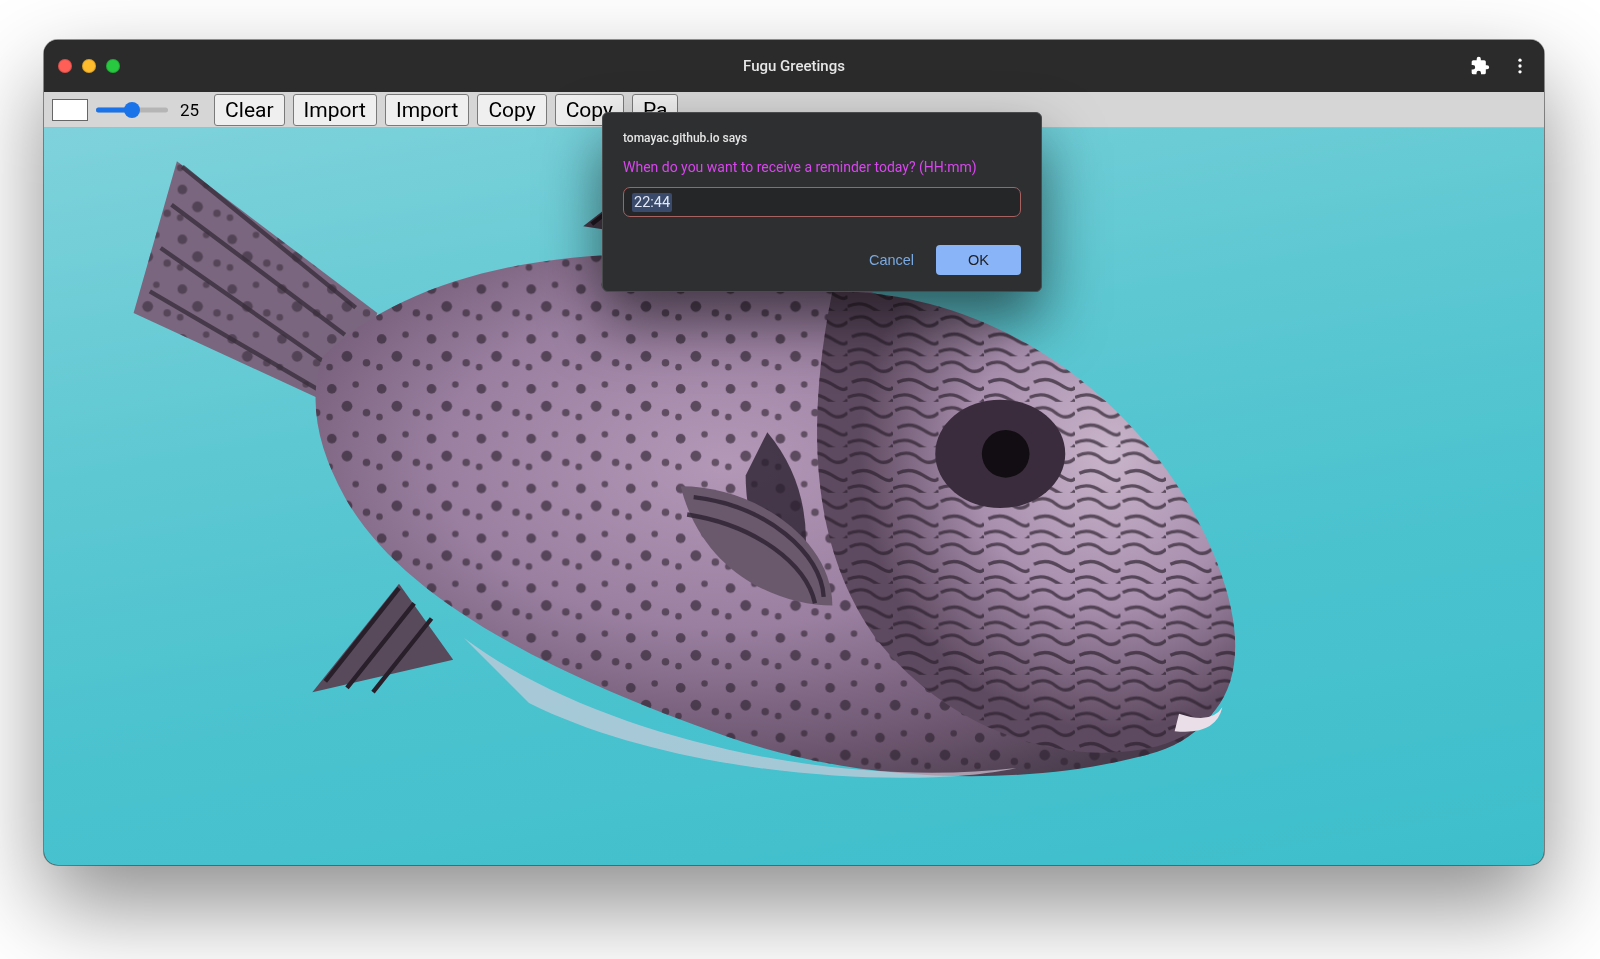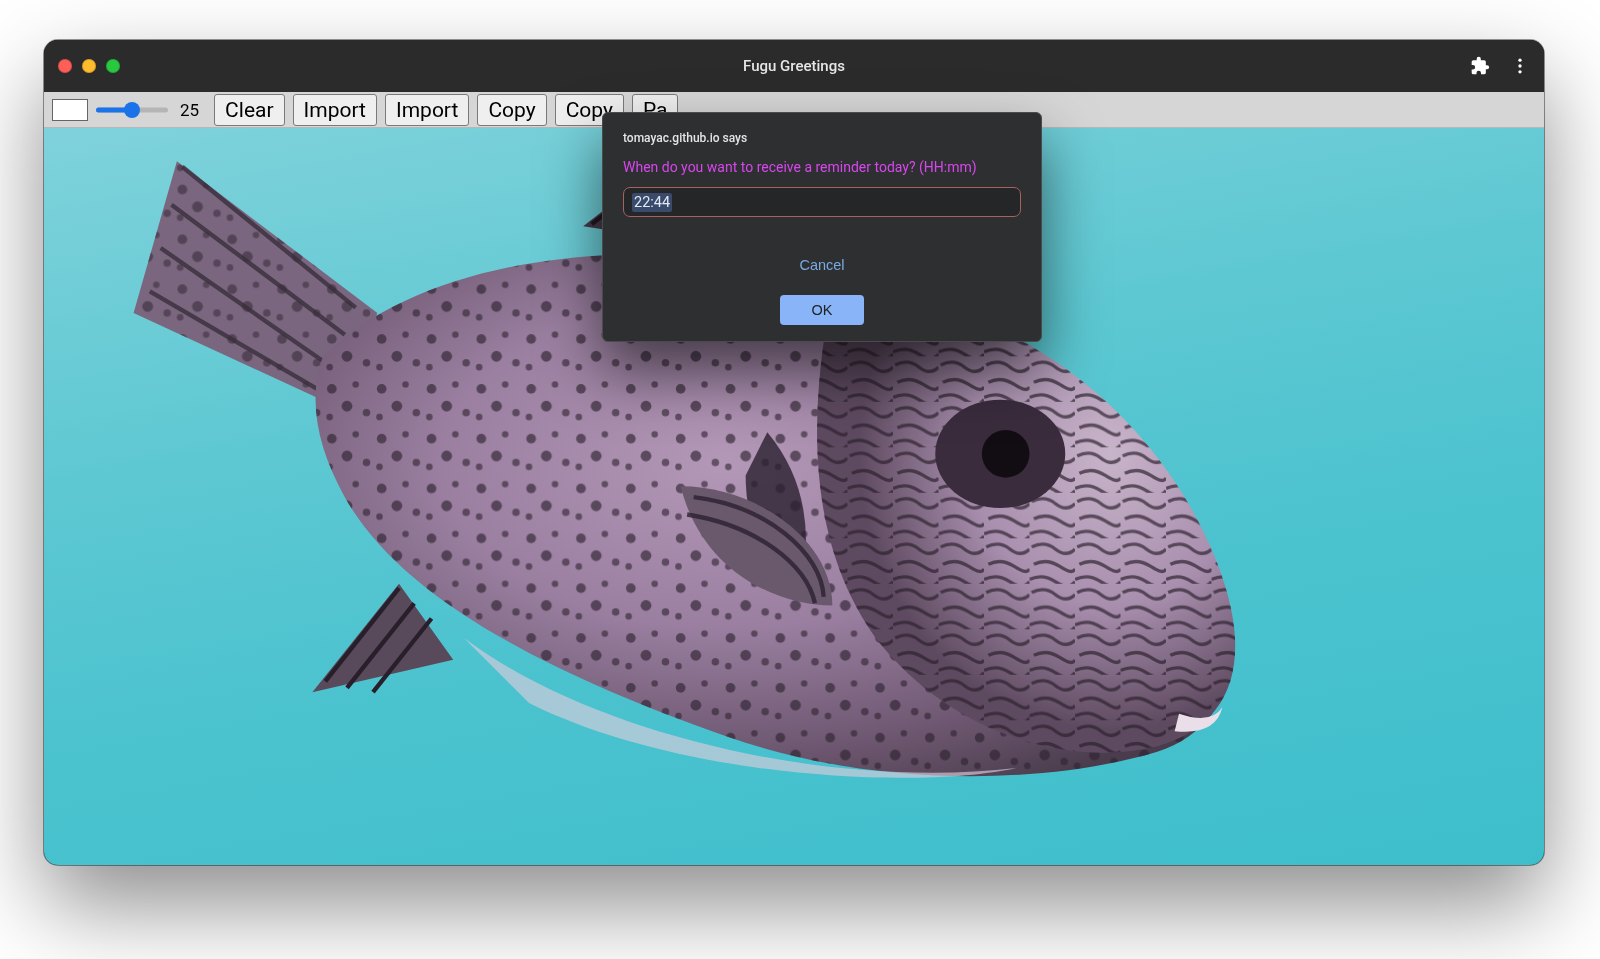--- a/index.html
+++ b/index.html
@@ -181,23 +181,22 @@
     border: 1px solid #a86161;
     border-radius: 7px;
     padding: 4px 8px;
     display: flex;
     align-items: center;
   }
   .prompt-actions {
     display: flex;
     justify-content: flex-end;
     gap: 22px;
-    margin-top: 40px;
-    align-items: center;
-    flex-direction: column;
+    margin-top: 28px;
+    align-items: center;
   }
   .btn-cancel {
     background: none;
     border: none;
     color: #7aa9e0;
     font-size: 14.5px;
     cursor: pointer;
   }
   .btn-ok {
     background: #8ab4f8;

